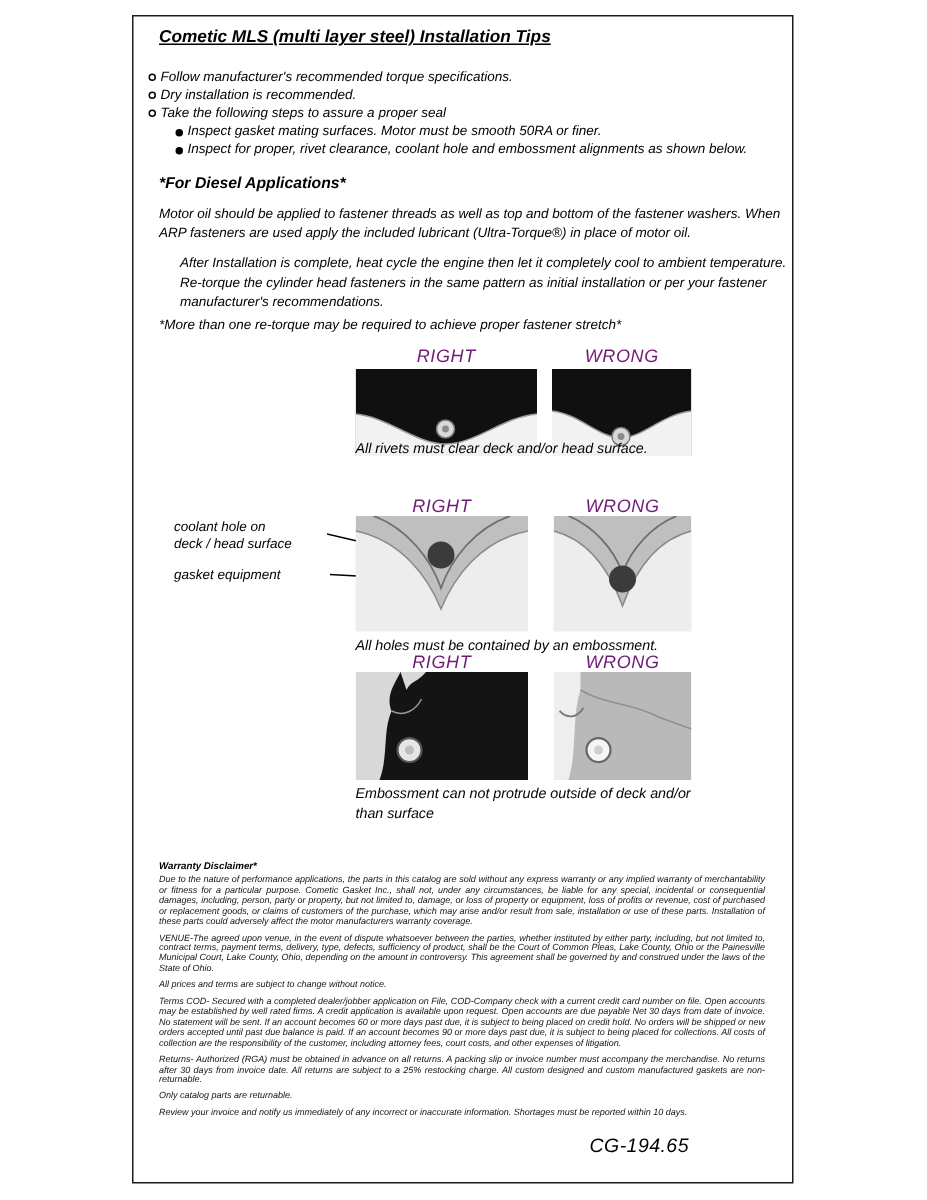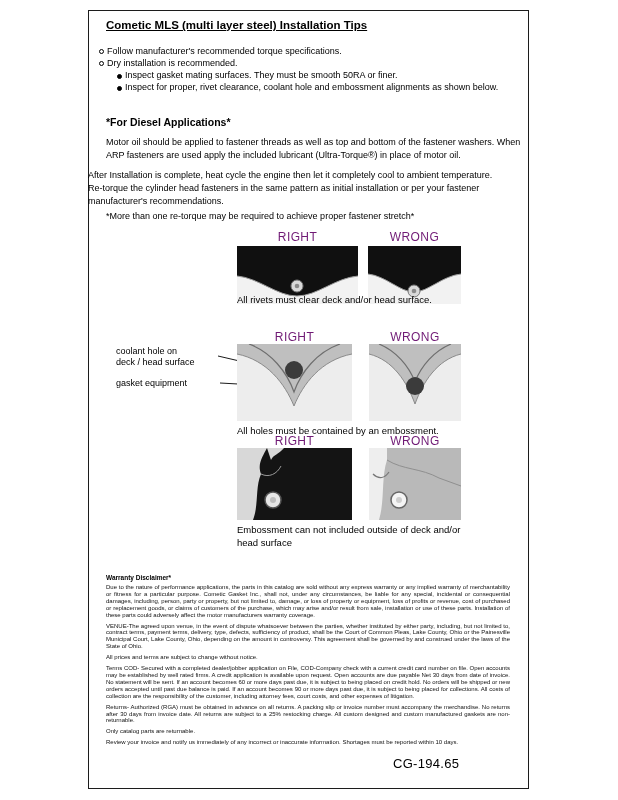--- a/index.html
+++ b/index.html
@@ -1,31 +1,31 @@
 <!DOCTYPE html>
 <html><head>
 <meta charset="utf-8">
 <style>
   *{margin:0;padding:0;box-sizing:border-box}
   html,body{background:#fff}
   .page{position:relative;width:618px;height:800px;background:#fff;overflow:hidden;
-        font-family:"Liberation Sans",sans-serif;color:#000;}
+        font-family:"Liberation Sans",sans-serif;color:#000;font-style:italic;}
   .abs{position:absolute}
   .frame{left:88px;top:10px;width:441px;height:779px;border:1px solid #1c1c1c}
   .title{left:106px;top:19px;font-size:11.5px;font-weight:bold;text-decoration:underline;white-space:nowrap}
   .list{left:98px;top:45px;width:424px;font-size:9px;line-height:12px}
   .li{position:relative;padding-left:9px}
   .li::before{content:"";position:absolute;left:1px;top:4px;width:3.4px;height:3.4px;
               border:1px solid #000;border-radius:50%;background:#fff}
   .li.sub{margin-left:18px}
   .li.sub::before{background:#000;border-color:#000;width:3px;height:3px;top:4.5px}
   .h2{left:106px;top:116px;font-size:10.5px;font-weight:bold}
   .para{width:418px;font-size:9px;line-height:13px}
   .p1{left:106px;top:136px}
-  .p2{left:88px;top:169px}
+  .p2{left:120px;top:169px}
   .note{left:106px;top:211px;font-size:9px}
   .diag-label{font-size:12px;text-align:center;letter-spacing:.4px;color:#701a75}
   .caption{font-size:9.5px}
   .side-label{width:100px;font-size:9px;line-height:11px;text-align:left}
   .diagram{overflow:hidden}
   .diagram svg{display:block;width:100%;height:100%}
   
   .r1-right-label{left:237px;top:230px;width:121px}
   .r1-wrong-label{left:368px;top:230px;width:93px}
   .r1-img-right{left:237px;top:246px;width:121px;height:58px}
@@ -56,21 +56,22 @@
 <body>
 
 <div class="page">
   <div class="abs frame"></div>
 
   <div class="abs title">Cometic MLS (multi layer steel) Installation Tips</div>
 
   <div class="abs list">
     <div class="li">Follow manufacturer's recommended torque specifications.</div>
     <div class="li">Dry installation is recommended.</div>
-    <div class="li sub">Inspect gasket mating surfaces.  They must be smooth 50RA or finer.</div>
+    <div class="li">Take the following steps to assure a proper seal</div>
+    <div class="li sub">Inspect gasket mating surfaces.  Motor must be smooth 50RA or finer.</div>
     <div class="li sub">Inspect for proper, rivet clearance, coolant hole and embossment alignments as shown below.</div>
   </div>
 
   <div class="abs h2">*For Diesel Applications*</div>
   <div class="abs para p1">Motor oil should be applied to fastener threads as well as top and bottom of the fastener washers. When ARP fasteners are used apply the included lubricant (Ultra-Torque®) in place of motor oil.</div>
   <div class="abs para p2">After Installation is complete, heat cycle the engine then let it completely cool to ambient temperature. Re-torque the cylinder head fasteners in the same pattern as initial installation or per your fastener manufacturer's recommendations.</div>
   <div class="abs note">*More than one re-torque may be required to achieve proper fastener stretch*</div>
 
   <div class="abs diag-label r1-right-label">RIGHT</div>
   <div class="abs diag-label r1-wrong-label">WRONG</div>
@@ -147,21 +148,21 @@
   <div class="abs diagram r3-img-wrong">
     <svg viewBox="0 0 92 72" preserveAspectRatio="none">
       <rect width="92" height="72" fill="#eeeeee"></rect>
       <path d="M18,0 L92,0 L92,72 L10,72 C16,52 12,30 18,12 Z" fill="#b9b9b9"></path>
       <path d="M18,12 C34,22 52,20 70,30 L92,38" fill="none" stroke="#8f8f8f" stroke-width="1"></path>
       <path d="M4,26 C10,32 16,30 20,24" fill="none" stroke="#777" stroke-width="1.2"></path>
       <circle cx="30" cy="52" r="8" fill="#f5f5f5" stroke="#666" stroke-width="1.5"></circle>
       <circle cx="30" cy="52" r="3" fill="#cfcfcf"></circle>
     </svg>
   </div>
-  <div class="abs caption r3-caption">Embossment can not included outside of deck and/or head surface</div>
+  <div class="abs caption r3-caption">Embossment can not protrude outside of deck and/or than surface</div>
 
   <div class="abs fp-head">Warranty Disclaimer*</div>
   <div class="abs fineprint">
     <p>Due to the nature of performance applications, the parts in this catalog are sold without any express warranty or any implied warranty of merchantability or fitness for a particular purpose.  Cometic Gasket Inc., shall not, under any circumstances, be liable for any special, incidental or consequential damages, including, person, party or property, but not limited to, damage, or loss of property or equipment, loss of profits or revenue, cost of purchased or replacement goods, or claims of customers of the purchase, which may arise and/or result from sale, installation or use of these parts.  Installation of these parts could adversely affect the motor manufacturers warranty coverage.</p>
     <p>VENUE-The agreed upon venue, in the event of dispute whatsoever between the parties, whether instituted by either party, including, but not limited to, contract terms, payment terms, delivery, type, defects, sufficiency of product, shall be the Court of Common Pleas, Lake County, Ohio or the Painesville Municipal Court, Lake County, Ohio, depending on the amount in controversy. This agreement shall be governed by and construed under the laws of the State of Ohio.</p>
     <p>All prices and terms are subject to change without notice.</p>
     <p>Terms COD- Secured with a completed dealer/jobber application on File, COD-Company check with a current credit card number on file.  Open accounts may be established by well rated firms.  A credit application is available upon request.  Open accounts are due payable Net 30 days from date of invoice.  No statement will be sent.  If an account becomes 60 or more days past due, it is subject to being placed on credit hold.  No orders will be shipped or new orders accepted until past due balance is paid.  If an account becomes 90 or more days past due, it is subject to being placed for collections.  All costs of collection are the responsibility of the customer, including attorney fees, court costs, and other expenses of litigation.</p>
     <p>Returns- Authorized (RGA) must be obtained in advance on all returns.  A packing slip or invoice number must accompany the merchandise.  No returns after 30 days from invoice date.  All returns are subject to a 25% restocking charge.  All custom designed and custom manufactured gaskets are non-returnable.</p>
     <p>Only catalog parts are returnable.</p>
     <p>Review your invoice and notify us immediately of any incorrect or inaccurate information.  Shortages must be reported within 10 days.</p>

